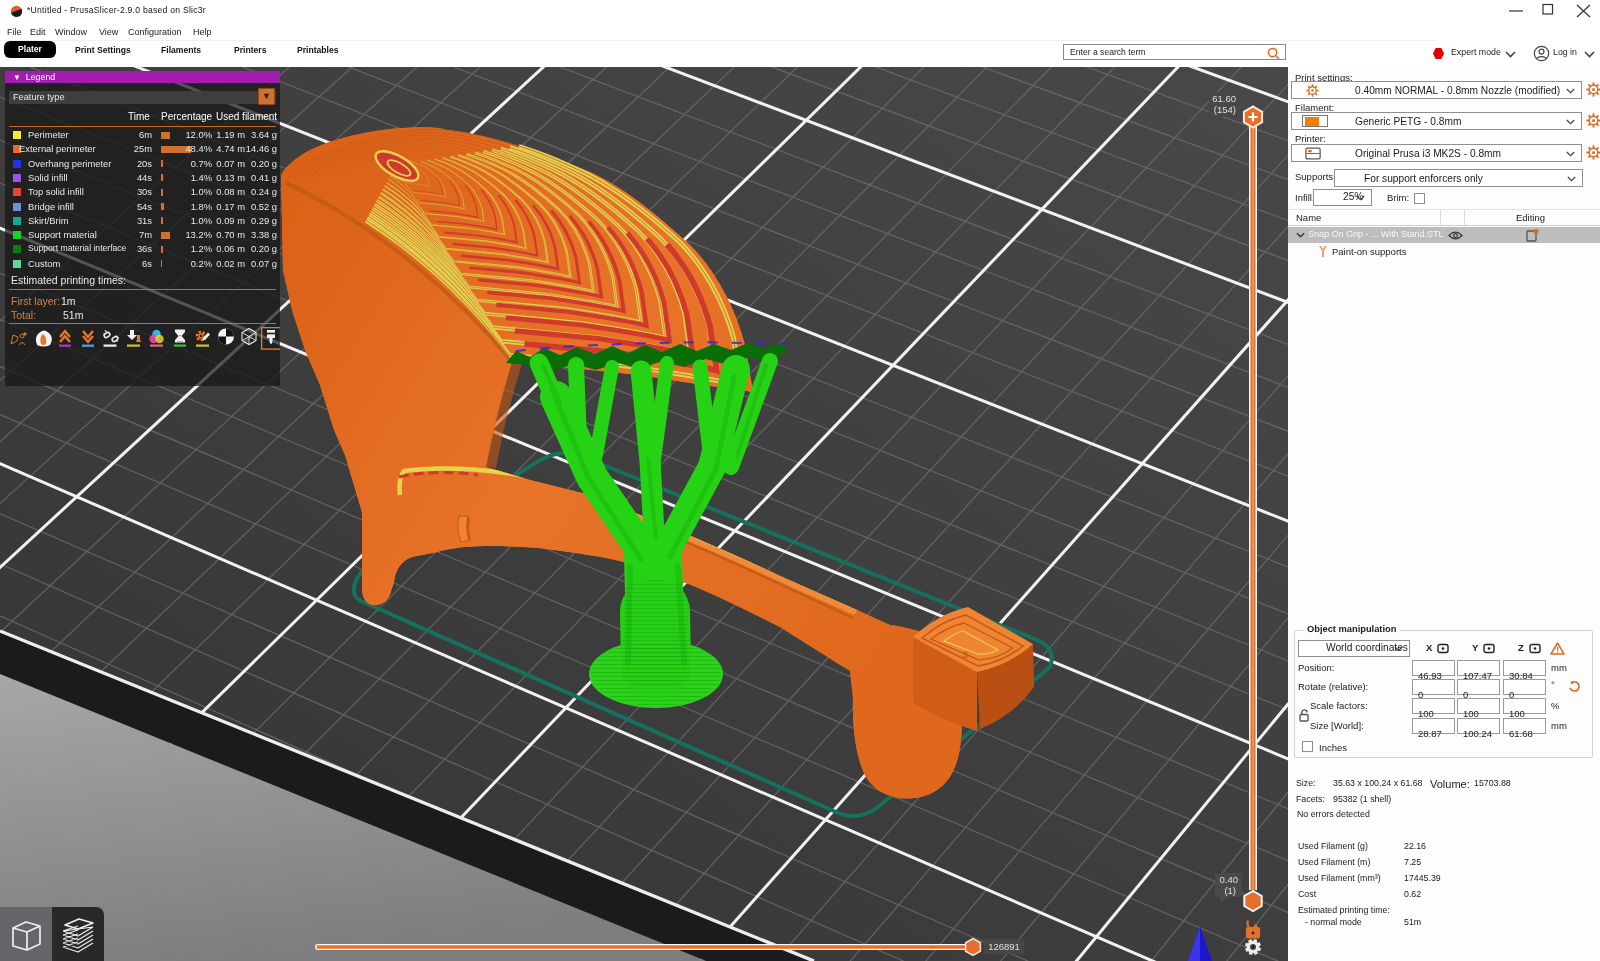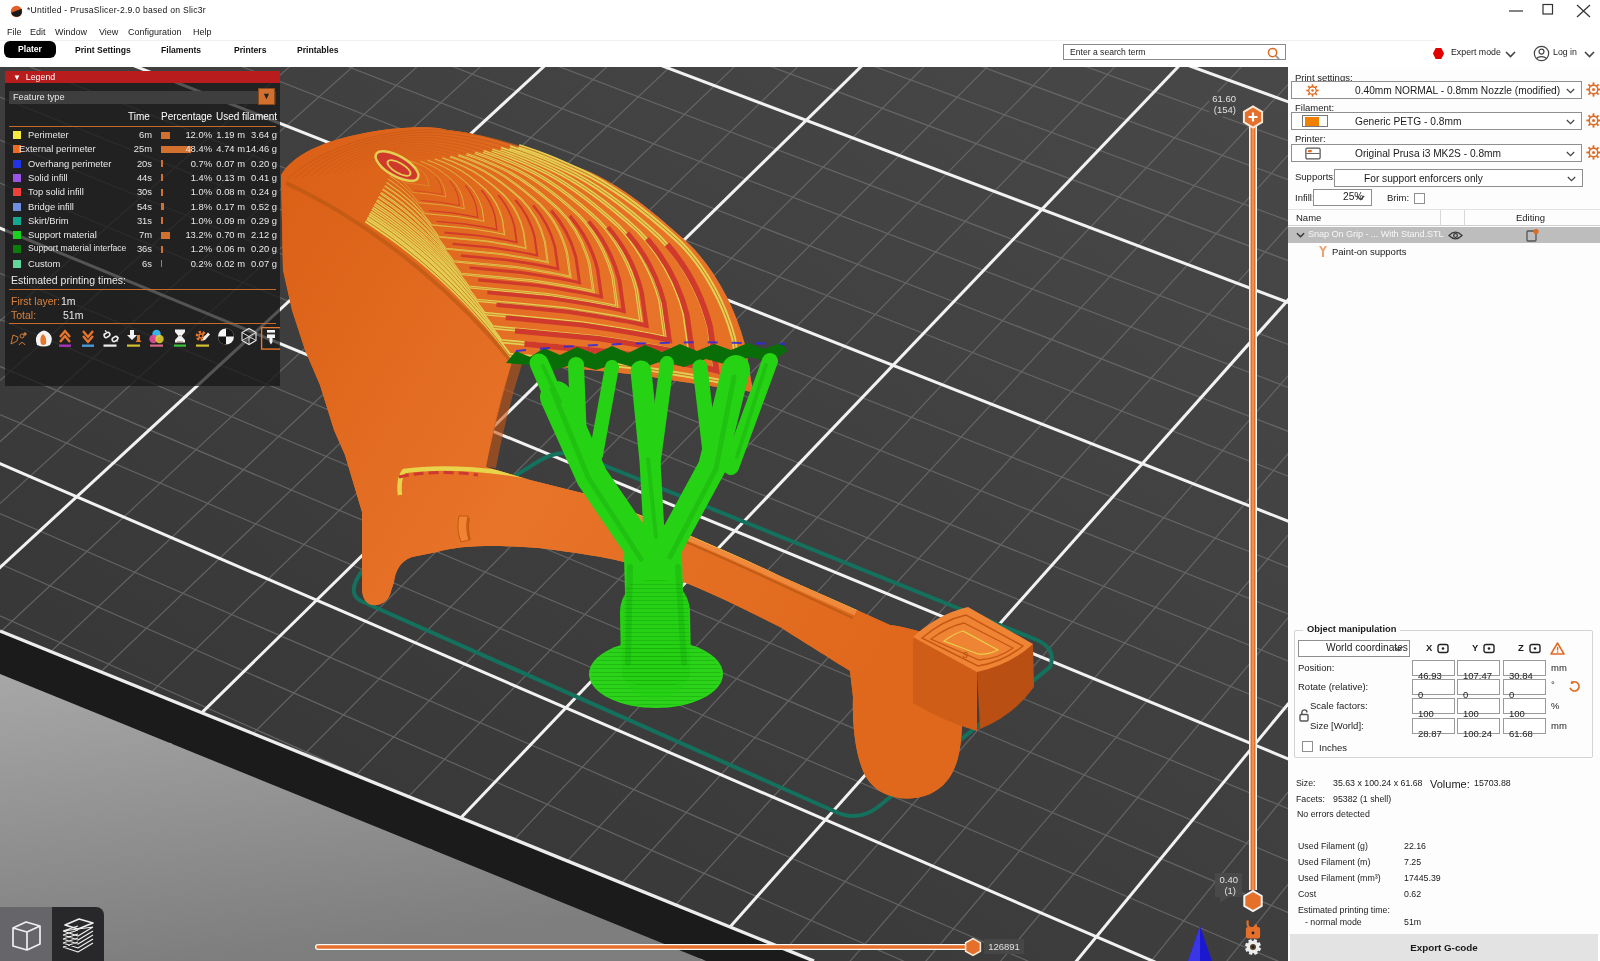--- a/index.html
+++ b/index.html
@@ -7,21 +7,21 @@
 #titlebar .t { position:absolute; left:27px; top:5px; font-size:8.6px; color:#111; letter-spacing:0.25px; }
 #menubar { position:absolute; left:0; top:22px; width:1436px; height:19px; background:#fff; font-size:9px; color:#1a1a1a; border-bottom:1px solid #f0f0f0; }
 #menubar span { position:absolute; top:5px; }
 #tabbar { position:absolute; left:0; top:41px; width:1600px; height:26px; background:#fff; }
 .tab { position:absolute; top:0; font-size:8.6px; font-weight:700; color:#111; }
 #plater { position:absolute; left:4px; top:0px; width:52px; height:17px; background:#000; color:#fff;
   border-radius:6px; text-align:center; line-height:17px; font-size:8.6px; font-weight:700; }
 #vp { position:absolute; left:0; top:67px; width:1288px; height:894px; background:#3d3d3d; overflow:hidden; }
 #rp { position:absolute; left:1288px; top:67px; width:312px; height:894px; background:#fdfdfd; font-size:9.5px; color:#1a1a1a; }
 #legend { position:absolute; left:5px; top:4px; width:275px; background:rgba(22,22,22,0.72); color:#e8e8e8; font-size:9.4px; }
-#legend .hdr { background:#b91c1c; height:12px; padding:0 0 0 8px; font-size:8.8px; color:#fff; line-height:12px; }
+#legend .hdr { background:#a21caf; height:12px; padding:0 0 0 8px; font-size:8.8px; color:#fff; line-height:12px; }
 #legend .ft { background:#3e3e3e; margin:8px 4px 0 4px; height:13px; line-height:13px; padding-left:4px; position:relative; font-size:9.2px; }
 #rp .lbl { position:absolute; font-size:9.5px; color:#1a1a1a; white-space:nowrap; }
 .combo { position:absolute; border:1px solid #8f8f8f; background:#fff; height:18px; }
 .combo .txt { position:absolute; left:43px; top:3px; font-size:10.2px; white-space:nowrap;padding-left:20px; }
 .caret { position:absolute; right:6px; top:6px; width:9px; height:6px; }
 .gearout { position:absolute; width:15px; height:15px; }
 .numbox { position:absolute; border:1px solid #9a9a9a; background:#fff; height:16px; font-size:9.5px; padding:9px 0 0 5px; width:43px; }
 .grp { position:absolute; border:1px solid #d4d4d4; border-radius:2px; }
 .grp .cap { position:absolute; top:-7px; left:8px; background:#fcfcfc; padding:0 4px; font-weight:700; font-size:9.3px; }
 .ck { position:absolute; width:11px; height:11px; border:1px solid #8f8f8f; background:#fff; }
@@ -437,21 +437,21 @@
 <span style="position:absolute;right:35px;top:1px">0.09 m</span>
 <span style="position:absolute;right:3px;top:1px">0.29 g</span>
 </div>
 <div style="position:absolute;left:0;top:100.1px;width:275px;height:14.3px">
 <div style="position:absolute;left:8px;top:3px;width:8px;height:8px;background:#1ad11d"></div>
 <span style="position:absolute;left:23px;top:1px;">Support material</span>
 <span style="position:absolute;right:128px;top:1px">7m</span>
 <div style="position:absolute;left:156px;top:3.5px;width:9.0px;height:7px;background:#d2712f"></div>
 <span style="position:absolute;right:68px;top:1px">13.2%</span>
 <span style="position:absolute;right:35px;top:1px">0.70 m</span>
-<span style="position:absolute;right:3px;top:1px">2.12 g</span>
+<span style="position:absolute;right:3px;top:1px">3.38 g</span>
 </div>
 <div style="position:absolute;left:0;top:114.4px;width:275px;height:14.3px">
 <div style="position:absolute;left:8px;top:3px;width:8px;height:8px;background:#0b7d0b"></div>
 <span style="position:absolute;left:23px;top:1px;font-size:8.6px;">Support material interface</span>
 <span style="position:absolute;right:128px;top:1px">36s</span>
 <div style="position:absolute;left:156px;top:3.5px;width:2.0px;height:7px;background:#d2712f"></div>
 <span style="position:absolute;right:68px;top:1px">1.2%</span>
 <span style="position:absolute;right:35px;top:1px">0.06 m</span>
 <span style="position:absolute;right:3px;top:1px">0.20 g</span>
 </div>
@@ -761,14 +761,13 @@
  <span class="lbl" style="left:10px;top:790px;font-size:8.8px">Used Filament (m)</span>
     <span class="lbl" style="left:116px;top:790px;font-size:8.8px">7.25</span>
  <span class="lbl" style="left:10px;top:806px;font-size:8.8px">Used Filament (mm³)</span>
     <span class="lbl" style="left:116px;top:806px;font-size:8.8px">17445.39</span>
  <span class="lbl" style="left:10px;top:822px;font-size:8.8px">Cost</span>
     <span class="lbl" style="left:116px;top:822px;font-size:8.8px">0.62</span>
  <span class="lbl" style="left:10px;top:838px;font-size:8.8px">Estimated printing time:</span>
  <span class="lbl" style="left:17px;top:850px;font-size:8.8px">- normal mode</span>
     <span class="lbl" style="left:116px;top:850px;font-size:8.8px">51m</span>
 
- <div style="position:absolute;left:2px;top:867px;width:308px;height:27px;background:#e3e3e3;text-align:center;font-weight:700;font-size:9.8px;line-height:27px">Export G-code</div>
 </div>
 
 </body></html>

